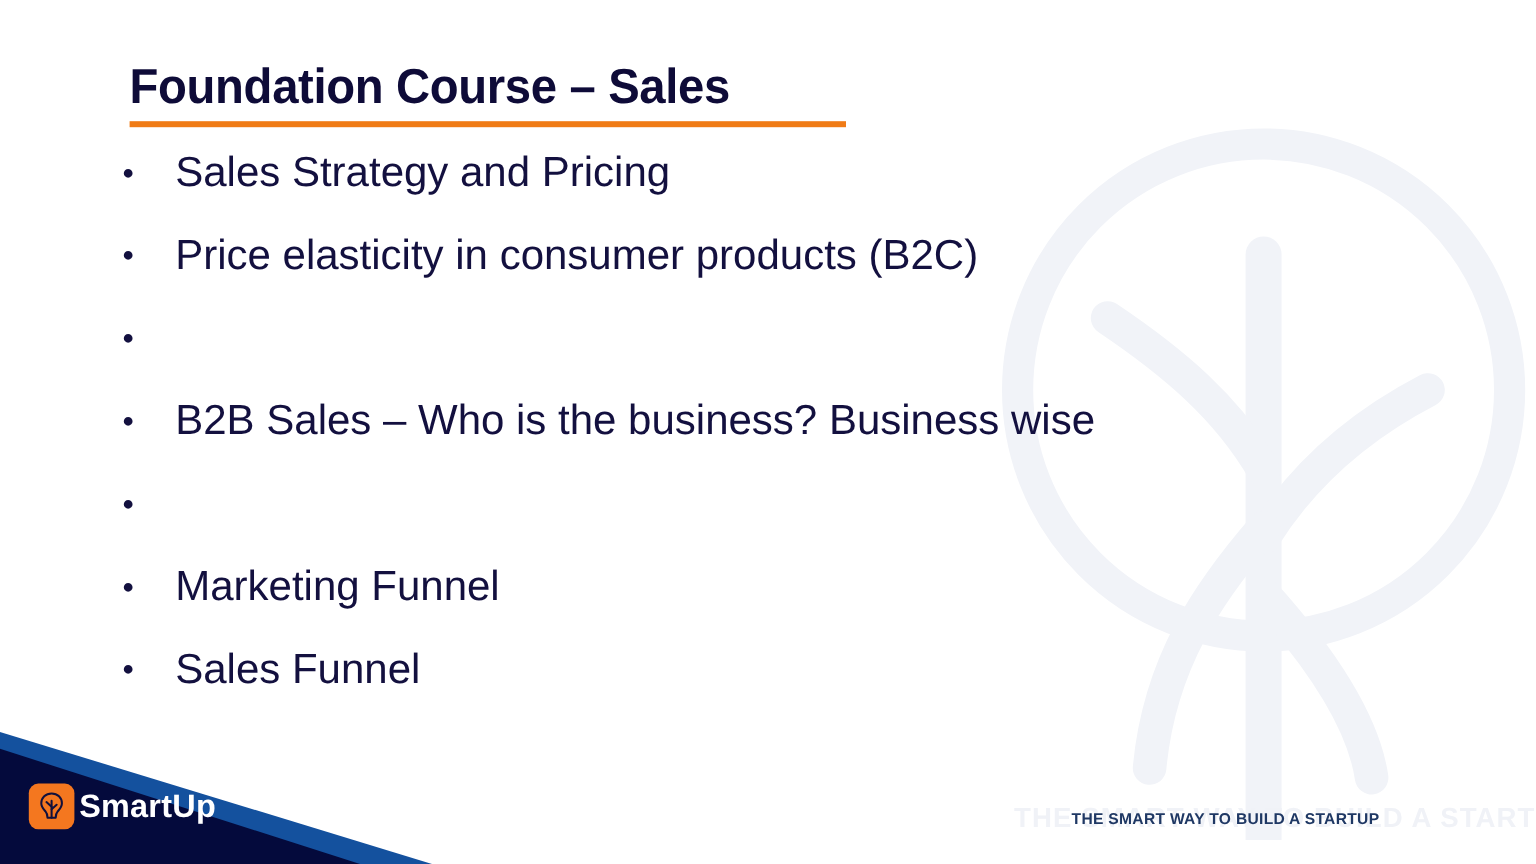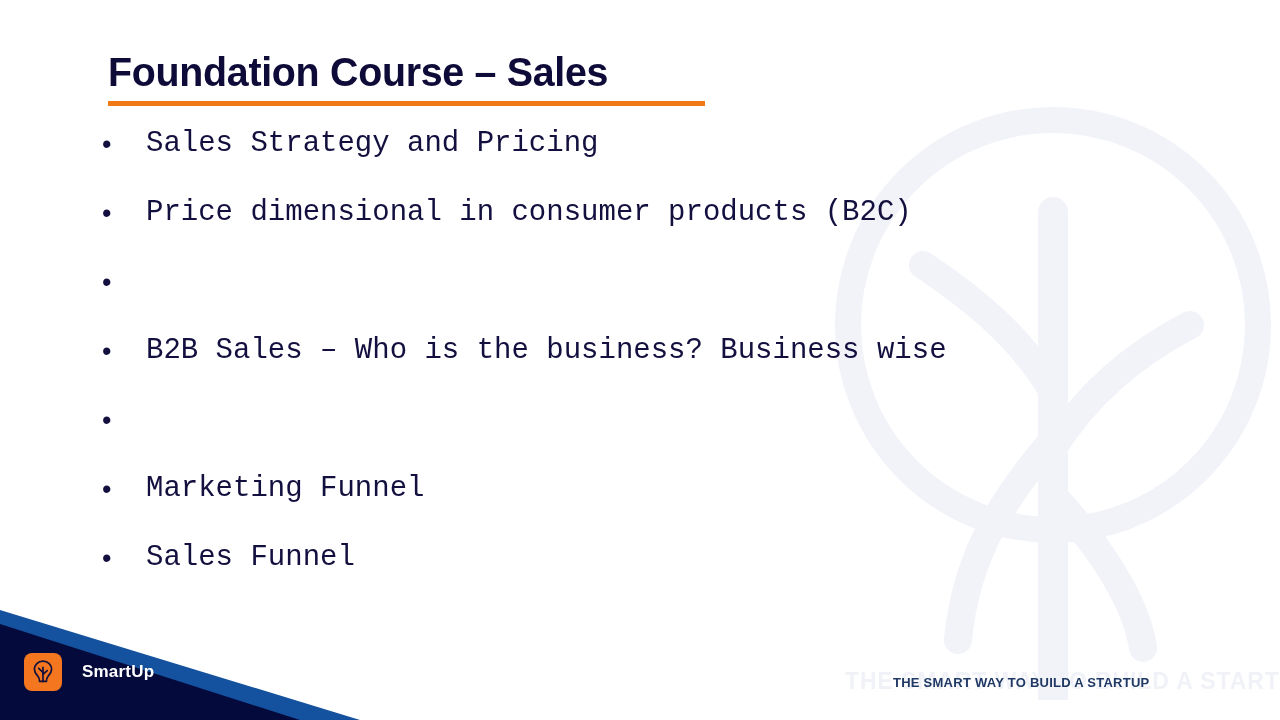--- a/index.html
+++ b/index.html
@@ -84,25 +84,25 @@
     width: 49px;
     flex: 0 0 49px;
     font-size: 27px;
     line-height: 32px;
     color: #13103F;
     text-align: left;
     padding-left: 5px;
     box-sizing: border-box;
   }
   .bullet-text {
-    font-size: 29px;
+    font-size: 35px;
     line-height: 32px;
     color: #13103F;
     white-space: nowrap;
-    font-family: Liberation Mono, monospace;
+    font-family: Liberation Sans, sans-serif;
   }
 
   
   #corner-graphic {
     position: absolute;
     left: 0;
     top: 596px;
     width: 360px;
     height: 124px;
   }
@@ -120,22 +120,22 @@
     height: 38px;
     border-radius: 8px;
     background: #F4771F;
     display: flex;
     align-items: center;
     justify-content: center;
     flex: 0 0 38px;
   }
   #logo-tile svg { display: block; }
   #logo-wordmark {
-    margin-left: 20px;
-    font-size: 17px;
+    margin-left: 4px;
+    font-size: 27px;
     font-weight: bold;
     color: #ffffff;
     letter-spacing: 0.2px;
     font-family: "Liberation Sans", sans-serif;
   }
 
   
   #tagline {
     position: absolute;
     left: 893px;
@@ -179,21 +179,21 @@
     <div id="title-rule"></div>
   </div>
 
   <ul id="bullet-list">
     <li class="bullet-row">
       <span class="bullet-dot">•</span>
       <span class="bullet-text">Sales Strategy and Pricing</span>
     </li>
     <li class="bullet-row">
       <span class="bullet-dot">•</span>
-      <span class="bullet-text">Price dimensional in consumer products (B2C)</span>
+      <span class="bullet-text">Price elasticity in consumer products (B2C)</span>
     </li>
     <li class="bullet-row">
       <span class="bullet-dot">•</span>
     </li>
     <li class="bullet-row">
       <span class="bullet-dot">•</span>
       <span class="bullet-text">B2B Sales – Who is the business? Business wise</span>
     </li>
     <li class="bullet-row">
       <span class="bullet-dot">•</span>

